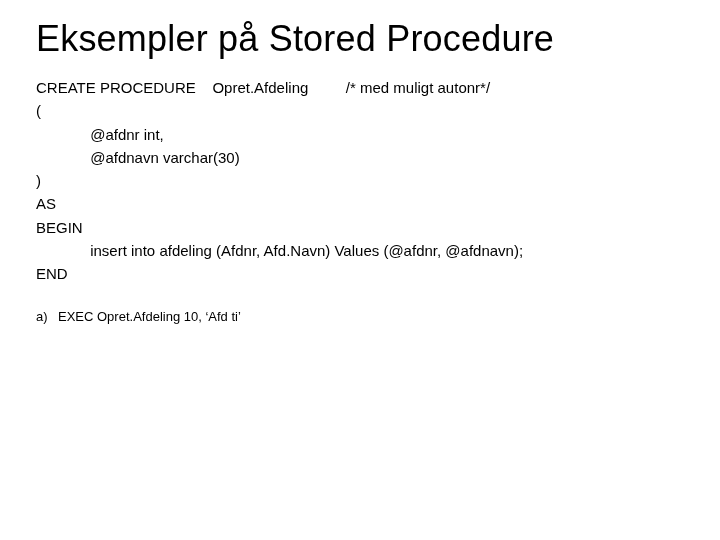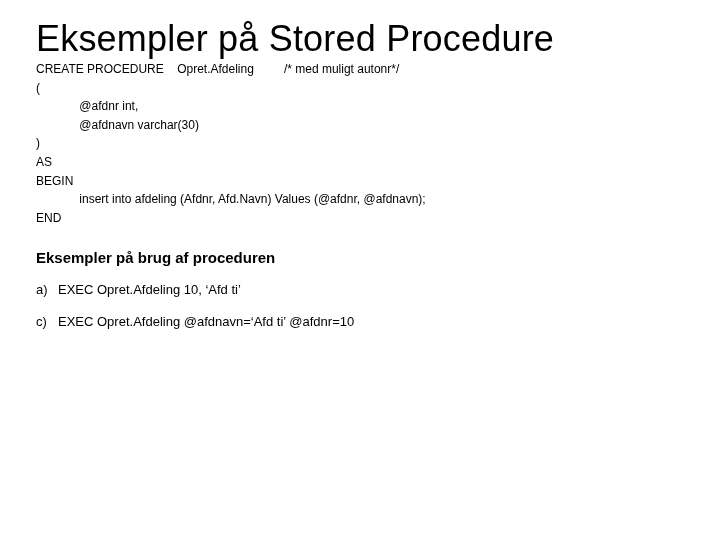--- a/index.html
+++ b/index.html
@@ -12,25 +12,25 @@
     color: #000;
     box-sizing: border-box;
   }
   .slide {
     padding: 18px 28px 18px 36px;
     box-sizing: border-box;
   }
   .title {
     font-size: 36px;
     font-weight: 400;
-    margin: 0 0 0 0;
+    margin: 0 0 16px 0;
     letter-spacing: 0.2px;
   }
   .code {
-    font-size: 12px;
+    font-size: 15px;
     line-height: 1.55;
     white-space: pre;
     font-family: Arial, Helvetica, sans-serif;
     margin-bottom: 22px;
   }
   .subhead {
     font-size: 15px;
     font-weight: bold;
     margin-bottom: 14px;
   }
@@ -56,24 +56,20 @@
   <div class="code"><span>CREATE PROCEDURE</span>    <span>Opret.Afdeling</span>         <span>/* med muligt autonr*/</span>
 <span>(</span>
 <span>             @afdnr int,</span>
 <span>             @afdnavn varchar(30)</span>
 <span>)</span>
 <span>AS</span>
 <span>BEGIN</span>
 <span>             insert into afdeling (Afdnr, Afd.Navn) Values (@afdnr, @afdnavn);</span>
 <span>END</span></div>
 
-  <div class="subhead">Eksempler på brug af proceduren</div>
 
   <div class="examples">
     <div class="ex-item">
       <span class="ex-marker">a)</span><span>EXEC Opret.Afdeling 10, ‘Afd ti’</span>
-    </div>
-    <div class="ex-item">
-      <span class="ex-marker">c)</span><span>EXEC Opret.Afdeling @afdnavn=‘Afd ti’ @afdnr=10</span>
     </div>
   </div>
 
 </div>
 
 </body></html>

